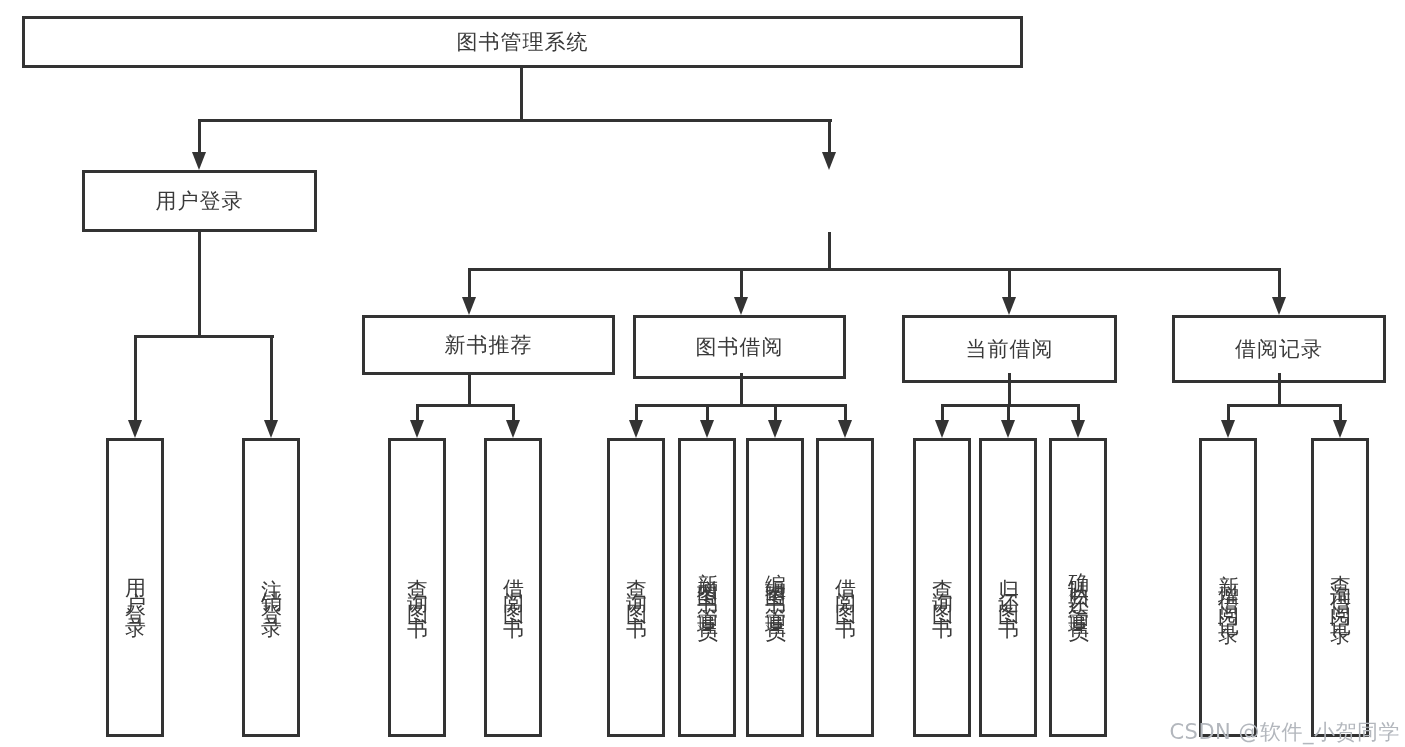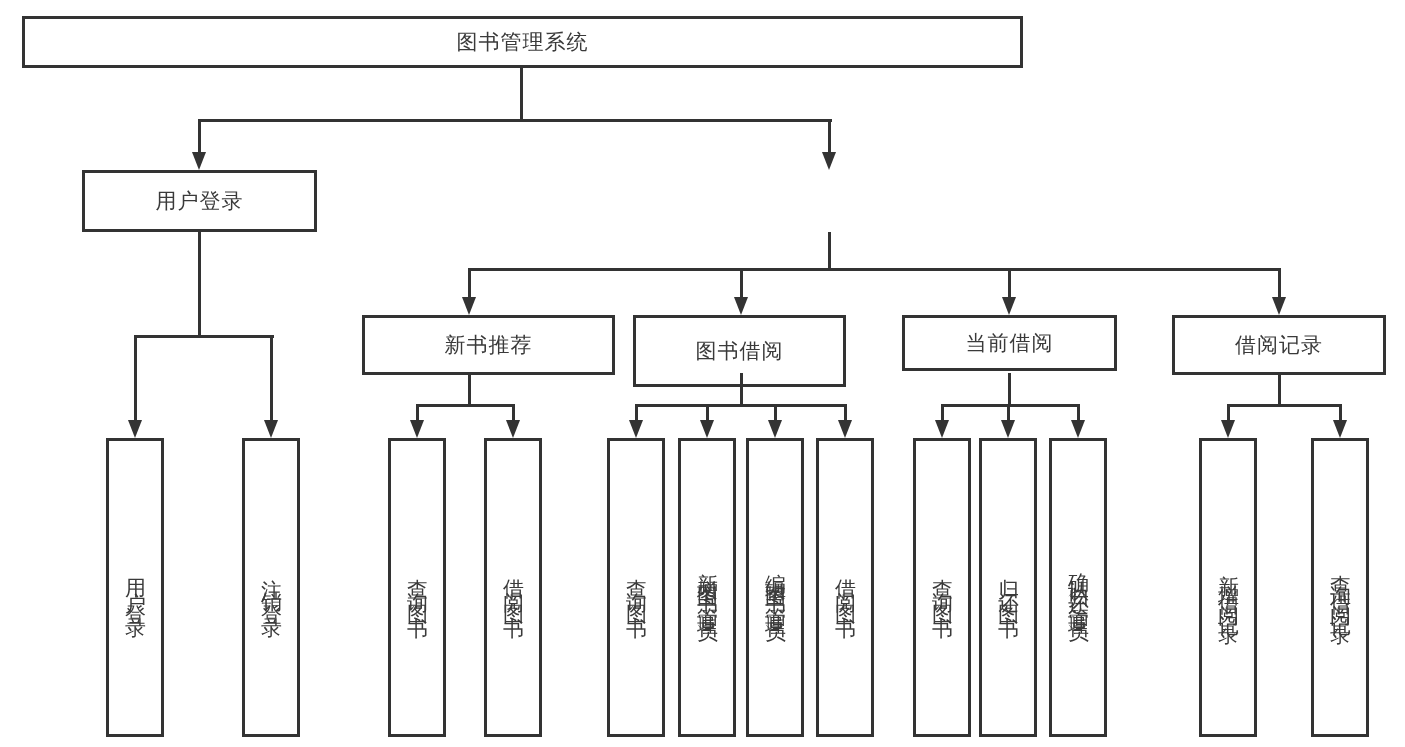--- a/index.html
+++ b/index.html
@@ -60,23 +60,23 @@
   <div class="vl" style="left:468px;top:268px;height:31px"></div>
   <div class="ar" style="left:462px;top:297px"></div>
   <div class="vl" style="left:740px;top:268px;height:31px"></div>
   <div class="ar" style="left:734px;top:297px"></div>
   <div class="vl" style="left:1008px;top:268px;height:31px"></div>
   <div class="ar" style="left:1002px;top:297px"></div>
   <div class="vl" style="left:1278px;top:268px;height:31px"></div>
   <div class="ar" style="left:1272px;top:297px"></div>
 
   <div class="box" style="left:362px;top:315px;width:253px;height:60px">新书推荐</div>
-  <div class="box" style="left:633px;top:315px;width:213px;height:72px">图书借阅</div>
-  <div class="box" style="left:902px;top:315px;width:215px;height:56px">当前借阅</div>
-  <div class="box" style="left:1172px;top:315px;width:214px;height:60px">借阅记录</div>
+  <div class="box" style="left:633px;top:315px;width:213px;height:64px">图书借阅</div>
+  <div class="box" style="left:902px;top:315px;width:215px;height:68px">当前借阅</div>
+  <div class="box" style="left:1172px;top:315px;width:214px;height:68px">借阅记录</div>
 
   <div class="vl" style="left:468px;top:373px;height:34px"></div>
   <div class="vl" style="left:740px;top:373px;height:34px"></div>
   <div class="vl" style="left:1008px;top:373px;height:34px"></div>
   <div class="vl" style="left:1278px;top:373px;height:34px"></div>
 
   <div class="hl" style="left:416px;top:404px;width:99px"></div>
   <div class="vl" style="left:416px;top:404px;height:18px"></div>
   <div class="ar" style="left:410px;top:420px"></div>
   <div class="vl" style="left:512px;top:404px;height:18px"></div>
@@ -117,14 +117,15 @@
   <div class="box v long" style="left:746px;top:438px">编辑图书（管理员）</div>
   <div class="box v" style="left:816px;top:438px">借阅图书</div>
 
   <div class="box v" style="left:913px;top:438px">查询图书</div>
   <div class="box v" style="left:979px;top:438px">归还图书</div>
   <div class="box v long" style="left:1049px;top:438px">确认归还（管理员）</div>
 
   <div class="box v mid" style="left:1199px;top:438px">新增借阅记录</div>
   <div class="box v mid" style="left:1311px;top:438px">查询借阅记录</div>
 
+  <div class="watermark">CSDN @软件_小贺同学</div>
 
 </div>
 
 </body></html>

